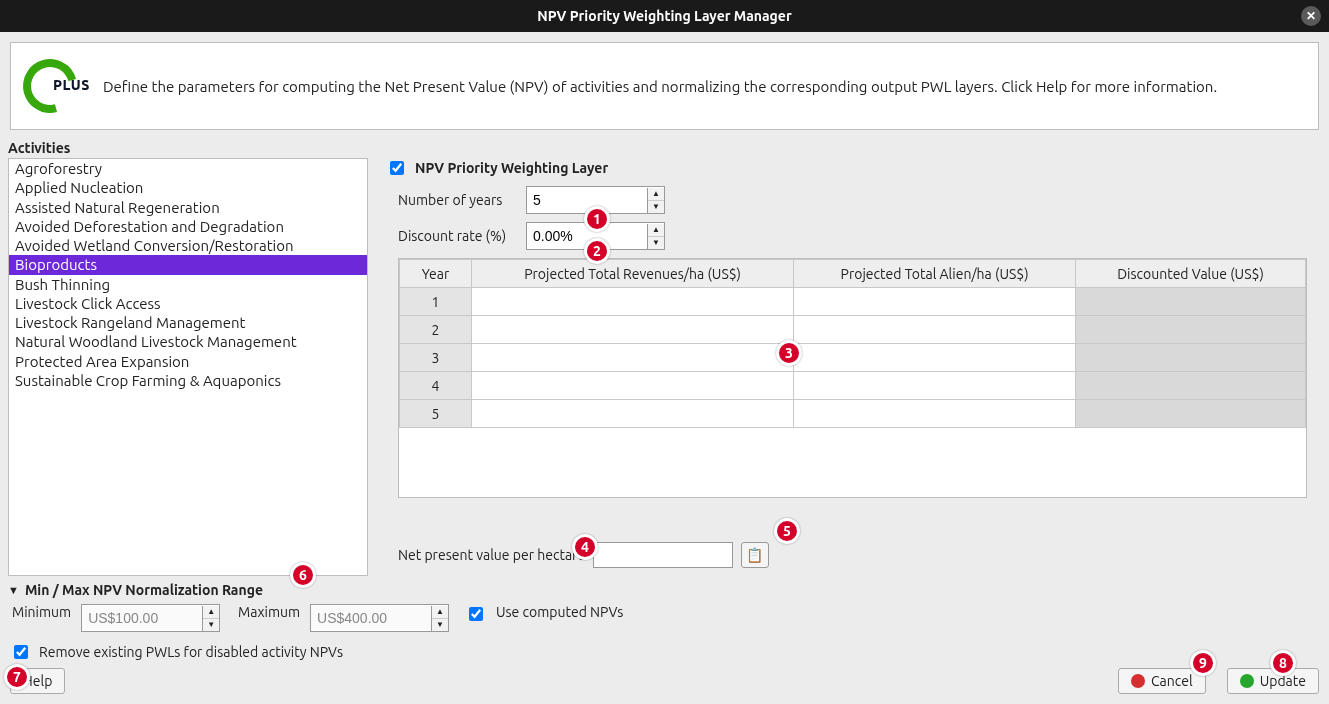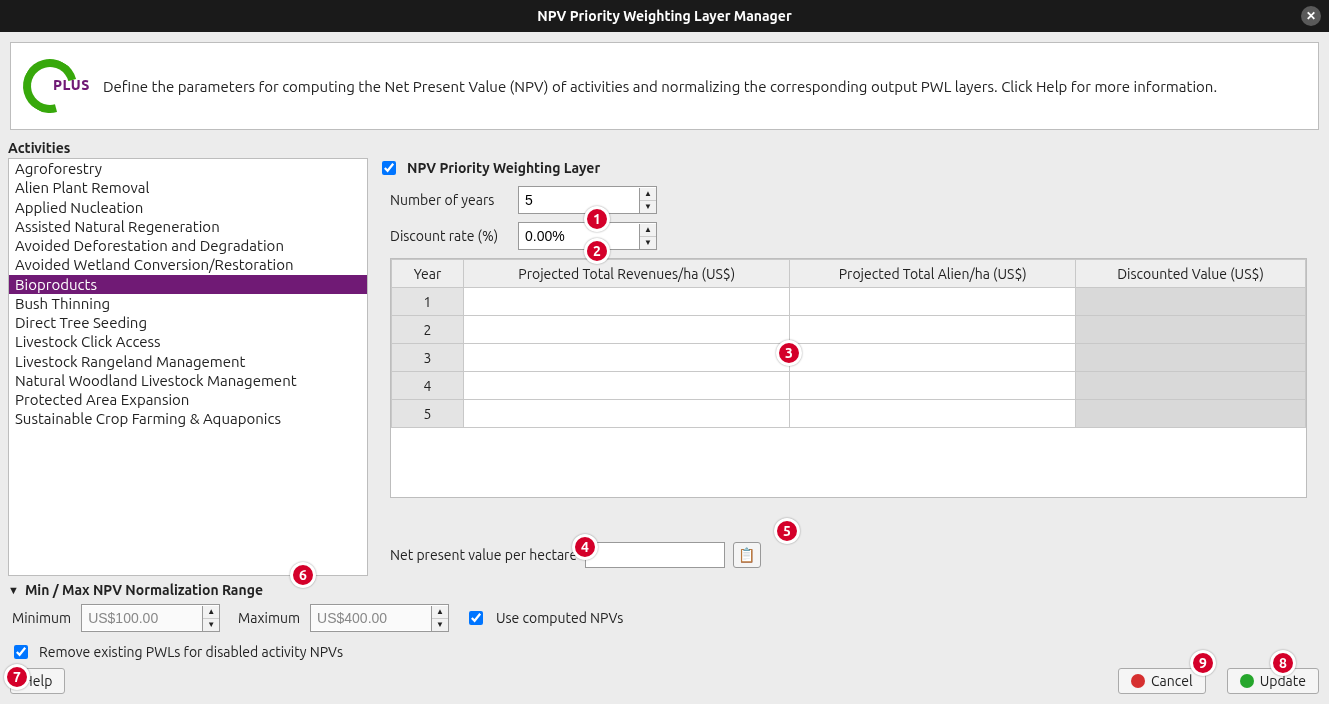--- a/index.html
+++ b/index.html
@@ -3,46 +3,46 @@
 <meta charset="utf-8">
 <style>
   * { box-sizing: border-box; }
   html, body { margin:0; padding:0; font-family: "Ubuntu", "Segoe UI", Arial, sans-serif; font-size:14px; background:#ececec; color:#222; }
   .window { width:1329px; height:704px; display:flex; flex-direction:column; position:relative; }
   .titlebar { background:#1a1a1a; color:#fff; height:32px; display:flex; align-items:center; justify-content:center; font-weight:bold; position:relative; }
   .titlebar .close { position:absolute; right:8px; top:6px; width:20px; height:20px; border-radius:10px; background:#5a5a5a; color:#fff; display:flex; align-items:center; justify-content:center; font-size:12px; cursor:pointer; }
   .whiteframe { margin:10px; border:1px solid #bdbdbd; background:#fff; padding:16px 12px; display:flex; align-items:center; gap:20px; }
   .logo { width:60px; height:54px; position:relative; }
   .logo-c { width:54px; height:54px; border:8px solid #37a80b; border-radius:50%; border-right-color:transparent; transform:rotate(30deg);}
-  .logo-txt { position:absolute; left:30px; top:18px; font-weight:900; color:#701a75; font-size:14px; letter-spacing:0.5px;}
+  .logo-txt { position:absolute; left:30px; top:18px; font-weight:900; color:#0f172a; font-size:14px; letter-spacing:0.5px;}
   .desc { font-size:15px; }
   .section-label { font-weight:bold; padding:0 8px 2px 8px;}
-  .middle { display:flex; gap:4px; padding:0 8px; flex:1; min-height:0;}
+  .middle { display:flex; gap:12px; padding:0 8px; flex:1; min-height:0;}
   .activities { width:360px; border:1px solid #bdbdbd; background:#fff; overflow-y:auto; font-size:15px; line-height:1.15;}
   .activities .item { padding:1px 6px; cursor:default;}
-  .activities .item.selected { background:#701a75; color:#fff;}
+  .activities .item.selected { background:#6d28d9; color:#fff;}
   .rightpane { flex:1; display:flex; flex-direction:column; gap:8px;}
   .row { display:flex; align-items:center; gap:8px;}
   .cb { width:14px; height:14px; }
   .spin { display:flex; align-items:center; border:1px solid #999; background:#fff; height:28px;}
   .spin input { border:none; outline:none; padding:2px 6px; height:24px; width:120px; font-size:14px;}
   .spin .steppers { display:flex; flex-direction:column; border-left:1px solid #999;}
   .spin .steppers div { font-size:8px; line-height:1; padding:2px 4px; background:#f2f2f2; cursor:pointer; border-bottom:1px solid #ccc;}
   .spin .steppers div:last-child{border-bottom:none;}
   .table-wrap { border:1px solid #bdbdbd; background:#fff; height:240px; overflow:auto; display:flex; flex-direction:column;}
   table { border-collapse:collapse; width:100%; font-size:14px;}
   th,td { border:1px solid #c8c8c8; padding:4px 6px; text-align:center; height:28px;}
   th { background:#eee; font-weight:normal;}
   td.rowhdr { background:#e4e4e4; width:72px;}
   td.dv { background:#d9d9d9;}
   .npv-row input[type=text]{ width:140px; height:26px; border:1px solid #999; padding:2px 6px;}
   .icon-btn { width:28px; height:26px; border:1px solid #999; background:#f5f5f5; display:flex; align-items:center; justify-content:center; cursor:pointer; border-radius:3px;}
   .collapser { display:flex; align-items:center; gap:6px; padding:6px 8px 2px 8px; font-weight:bold;}
   .collapser .tri { font-size:11px; cursor:pointer;}
-  .norm-row { display:flex; align-items:center; gap:10px; padding:4px 12px;}
+  .norm-row { display:flex; align-items:flex-start; gap:10px; padding:4px 12px;}
   .norm-row .spin input { color:#888;}
   .bottom { padding:6px 10px 10px 10px;}
   .btnbar { display:flex; justify-content:space-between; align-items:center; padding-top:6px;}
   .btn { border:1px solid #aaa; background:#f5f5f5; padding:4px 12px; border-radius:3px; cursor:pointer; display:inline-flex; align-items:center; gap:6px; font-size:14px;}
   .btn .ic { width:14px; height:14px; border-radius:7px; display:inline-block;}
   .ic.cancel { background:#d62f2f;}
   .ic.ok { background:#26a62c;}
   .marker { position:absolute; width:26px; height:26px; background:#d4002a; border:3px solid #fff; border-radius:50%; color:#fff; font-weight:bold; font-size:14px; display:flex; align-items:center; justify-content:center; z-index:50; box-shadow:0 0 2px rgba(0,0,0,0.4);}
 </style>
 </head>
@@ -61,28 +61,26 @@
       <div class="logo-txt">PLUS</div>
     </div>
     <div class="desc">Define the parameters for computing the Net Present Value (NPV) of activities and normalizing the corresponding output PWL layers. Click Help for more information.</div>
   </div>
 
   <div class="section-label">Activities</div>
 
   <div class="middle">
     <div class="activities" id="activities-list">
         <div class="item">Agroforestry</div>
-        <div class="item">Alien Plant Removal</div>
         <div class="item">Applied Nucleation</div>
         <div class="item">Assisted Natural Regeneration</div>
         <div class="item">Avoided Deforestation and Degradation</div>
         <div class="item">Avoided Wetland Conversion/Restoration</div>
         <div class="item selected">Bioproducts</div>
         <div class="item">Bush Thinning</div>
-        <div class="item">Direct Tree Seeding</div>
         <div class="item">Livestock Click Access</div>
         <div class="item">Livestock Rangeland Management</div>
         <div class="item">Natural Woodland Livestock Management</div>
         <div class="item">Protected Area Expansion</div>
         <div class="item">Sustainable Crop Farming &amp; Aquaponics</div>
       </div>
 
     <div class="rightpane">
 
       <div class="row" style="font-weight:bold; padding-left:6px;">

